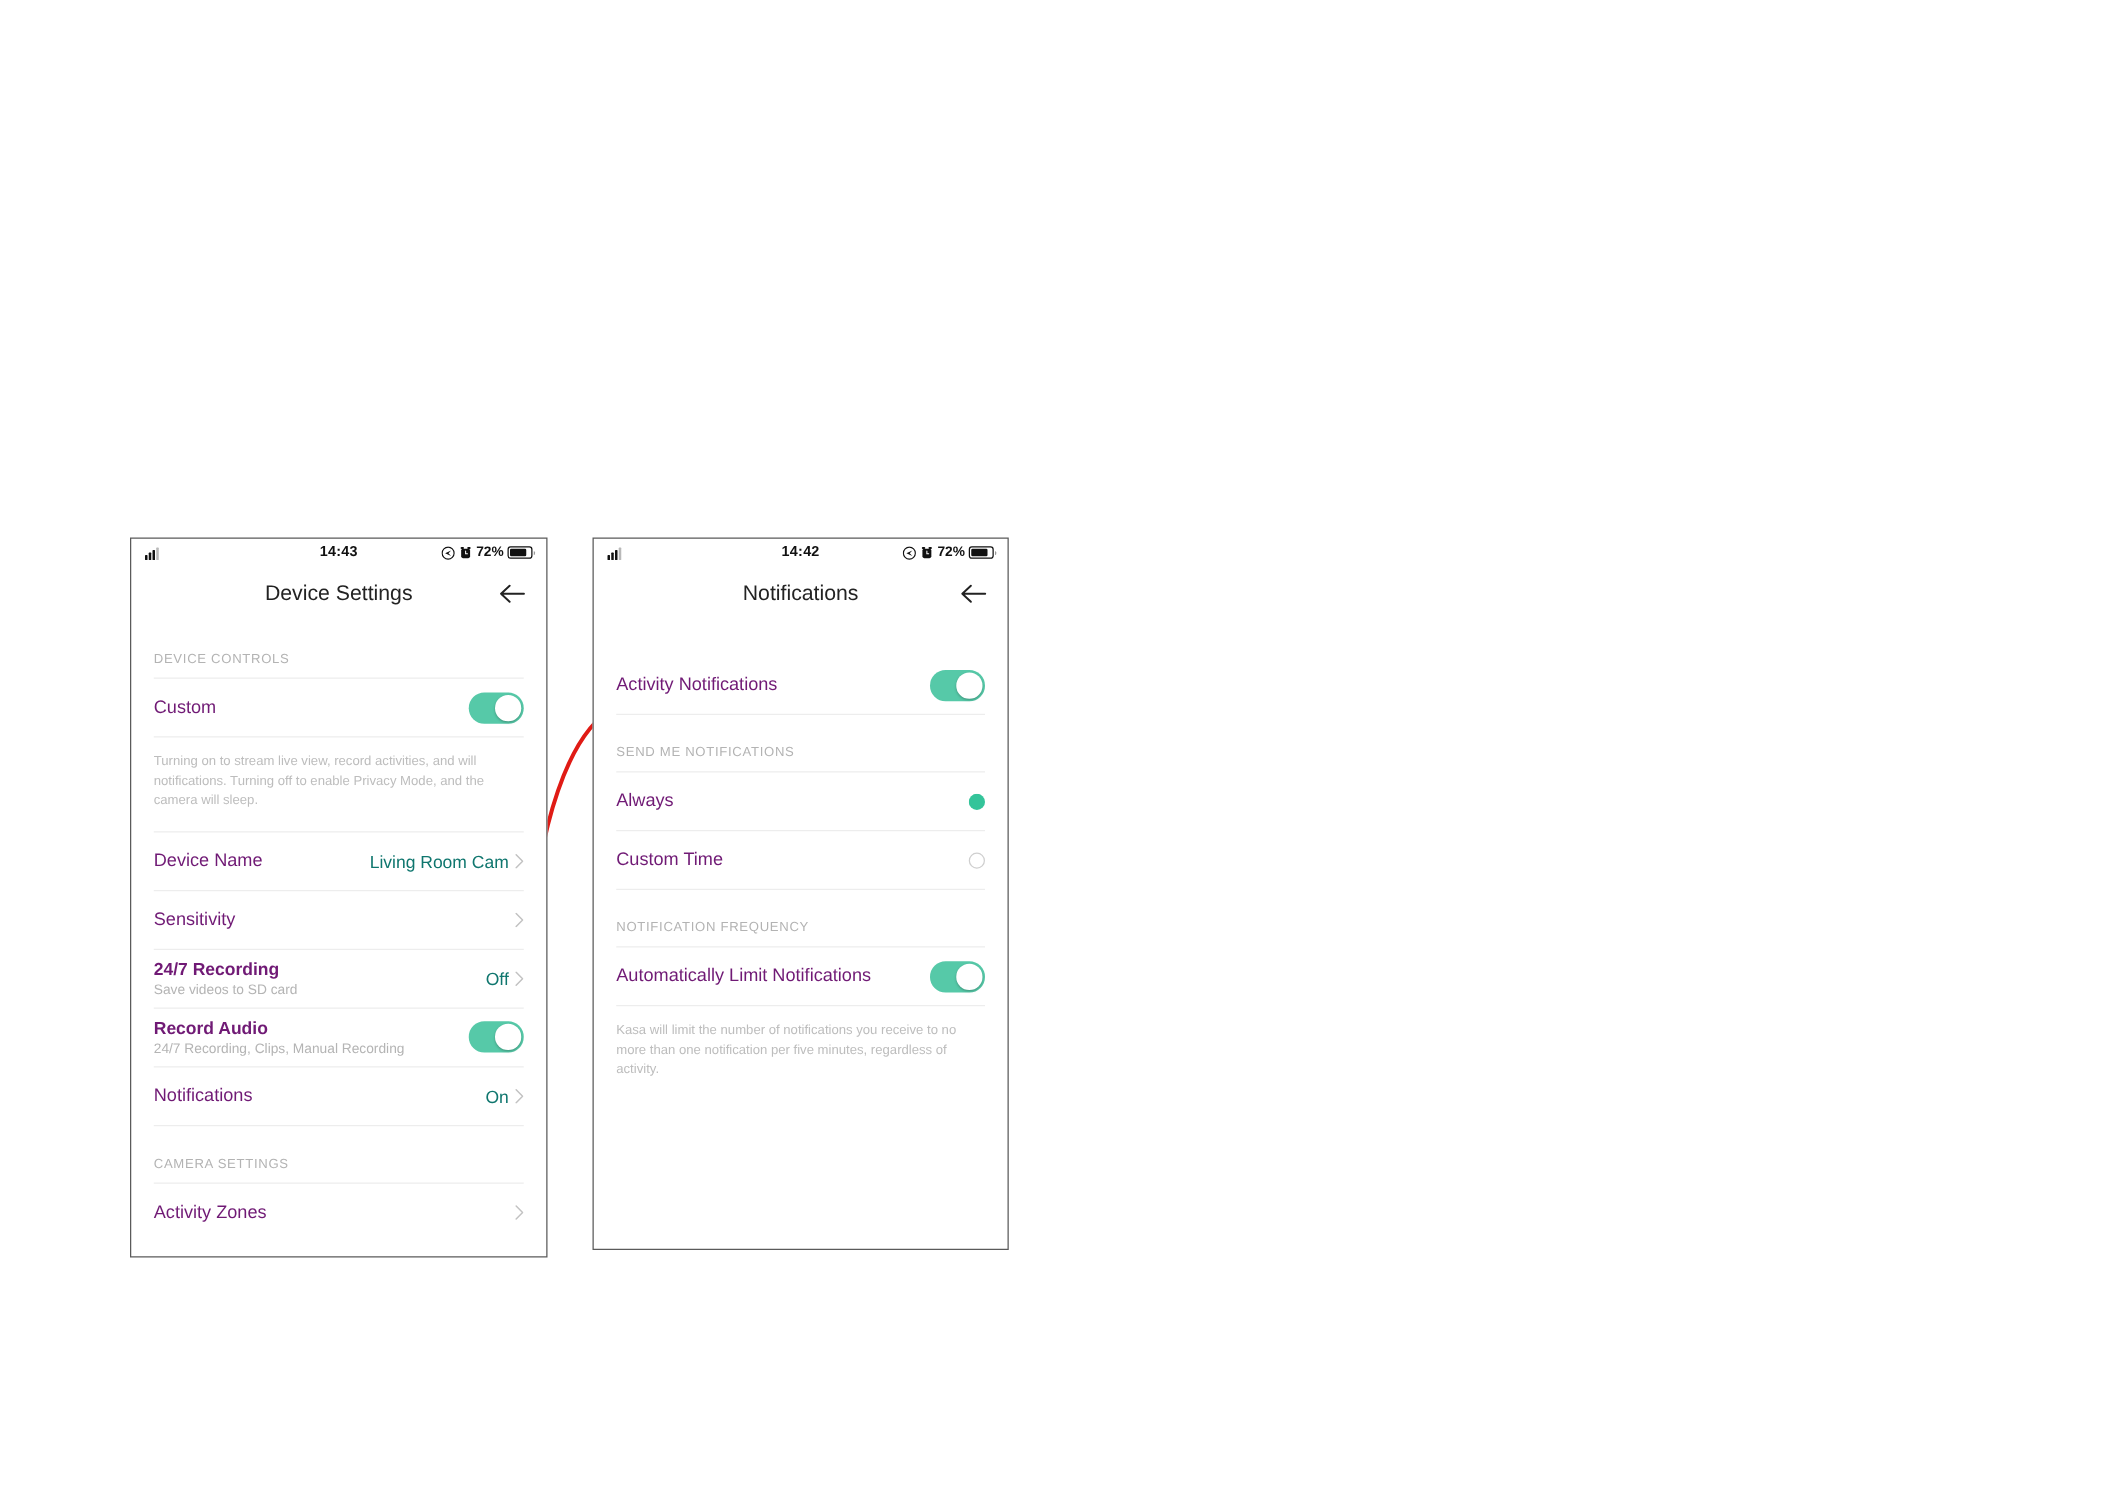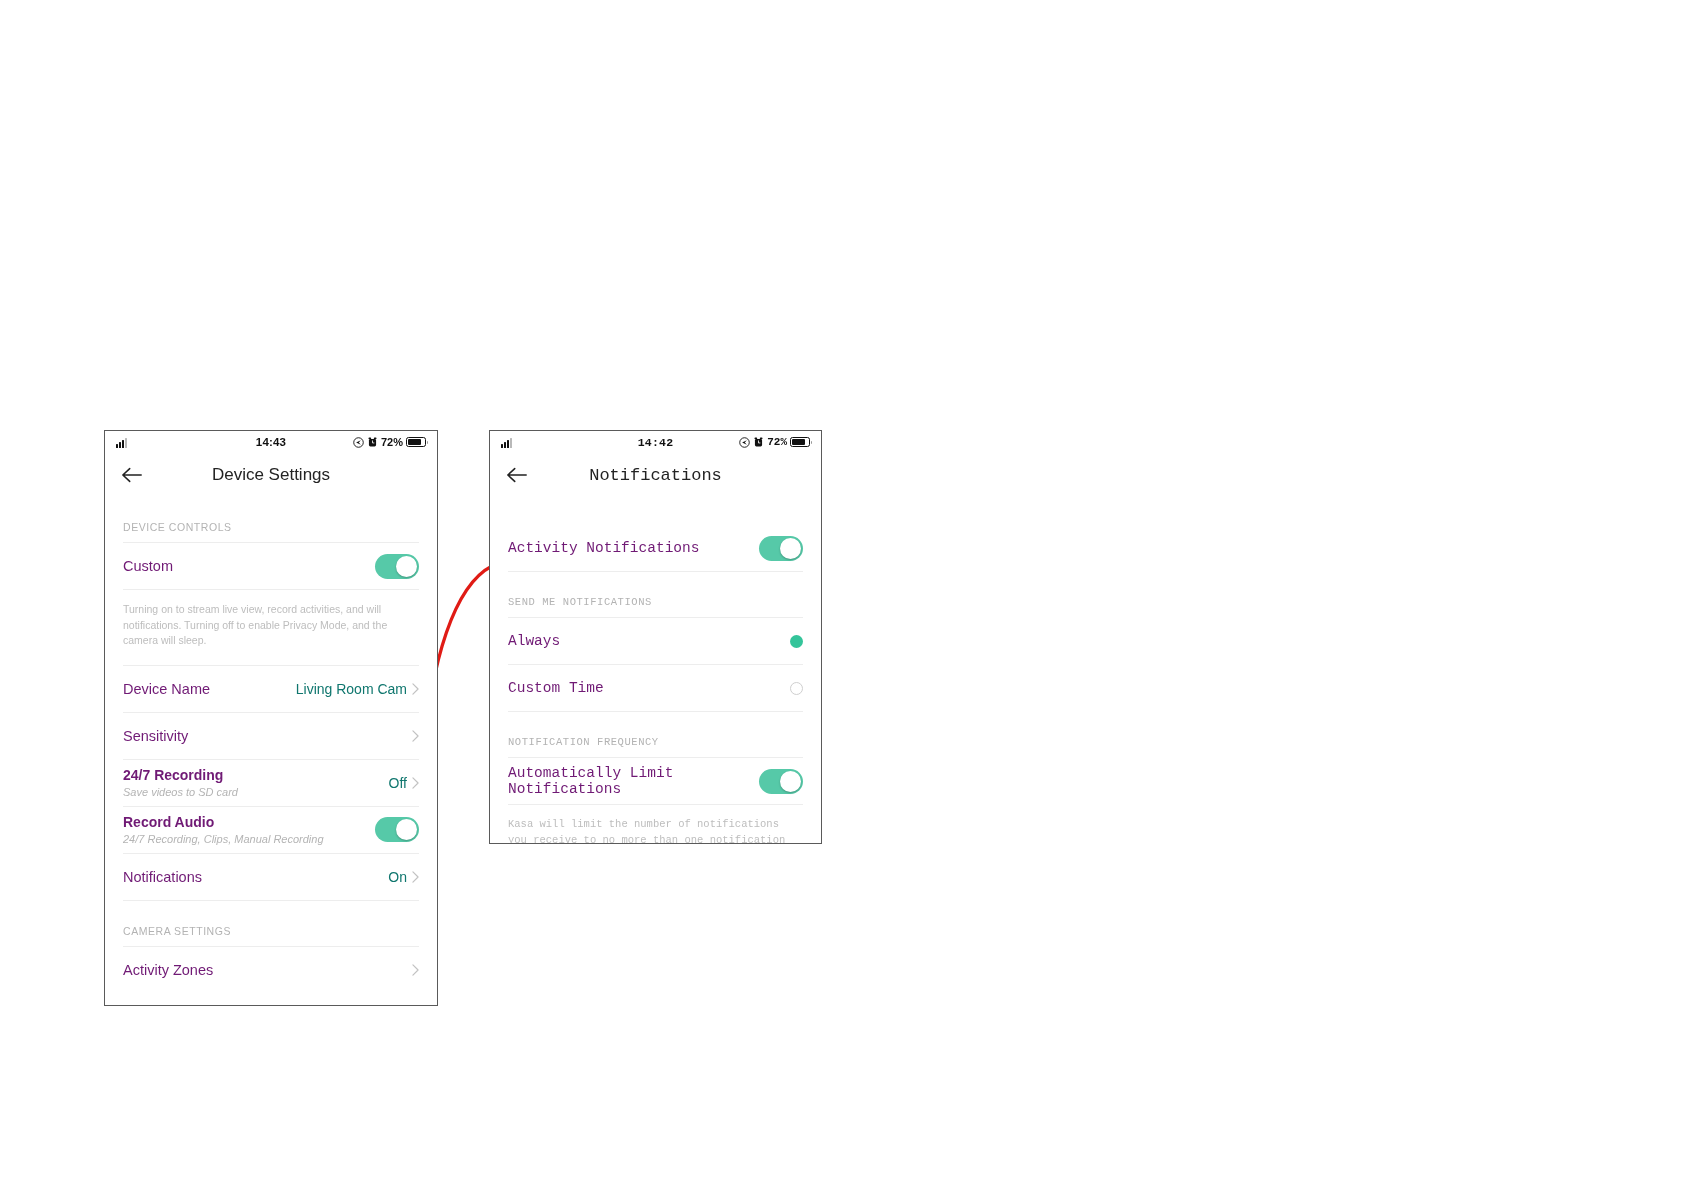--- a/index.html
+++ b/index.html
@@ -17,21 +17,21 @@
 
   
   .phone {
     position: absolute;
     background: #ffffff;
     border: 1px solid #5a5a5a;
     box-sizing: border-box;
     overflow: hidden;
   }
   #phone-left  { left: 104px; top: 430px; width: 334px; height: 576px; }
-  #phone-right { left: 489px; top: 430px; width: 333px; height: 414px; font-family: Liberation Mono, monospace; }
+  #phone-right { left: 474px; top: 430px; width: 333px; height: 570px; }
 
   
   .statusbar {
     height: 22px;
     display: flex;
     align-items: center;
     padding: 0 11px;
     box-sizing: border-box;
     position: relative;
     gap: 44px;
@@ -93,20 +93,21 @@
   }
 
   
   .navbar {
     height: 44px;
     display: flex;
     align-items: center;
     position: relative;
     padding: 0 16px;
     box-sizing: border-box;
+    justify-content: flex-end;
   }
   .back-arrow { width: 22px; height: 18px; display: block; cursor: pointer; }
   .nav-title {
     position: absolute;
     left: 0; right: 0;
     text-align: center;
     font-size: 17px;
     color: #232323;
     pointer-events: none;
   }
@@ -133,21 +134,20 @@
   .row-main { flex: 1; min-width: 0; }
   .row-title {
     font-size: 14.5px;
     color: #701a75;
   }
   .row-title.bold { font-weight: bold; font-size: 14px; }
   .row-sub {
     font-size: 11px;
     color: #b4b4b4;
     margin-top: 3px;
-    font-style: italic;
   }
   .row-value {
     font-size: 14px;
     color: #0f766e;
     margin-right: 5px;
     white-space: nowrap;
   }
   .chev {
     width: 7px; height: 12px;
     flex: 0 0 auto;

